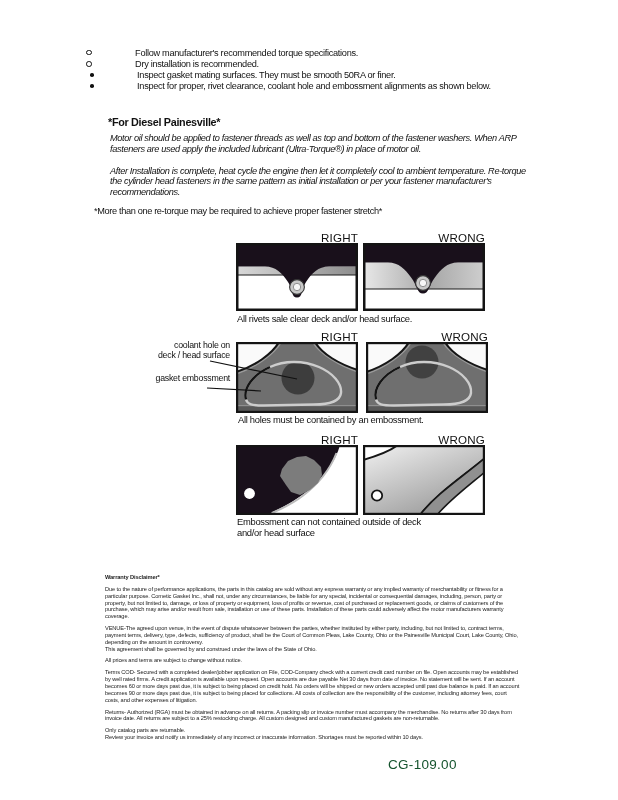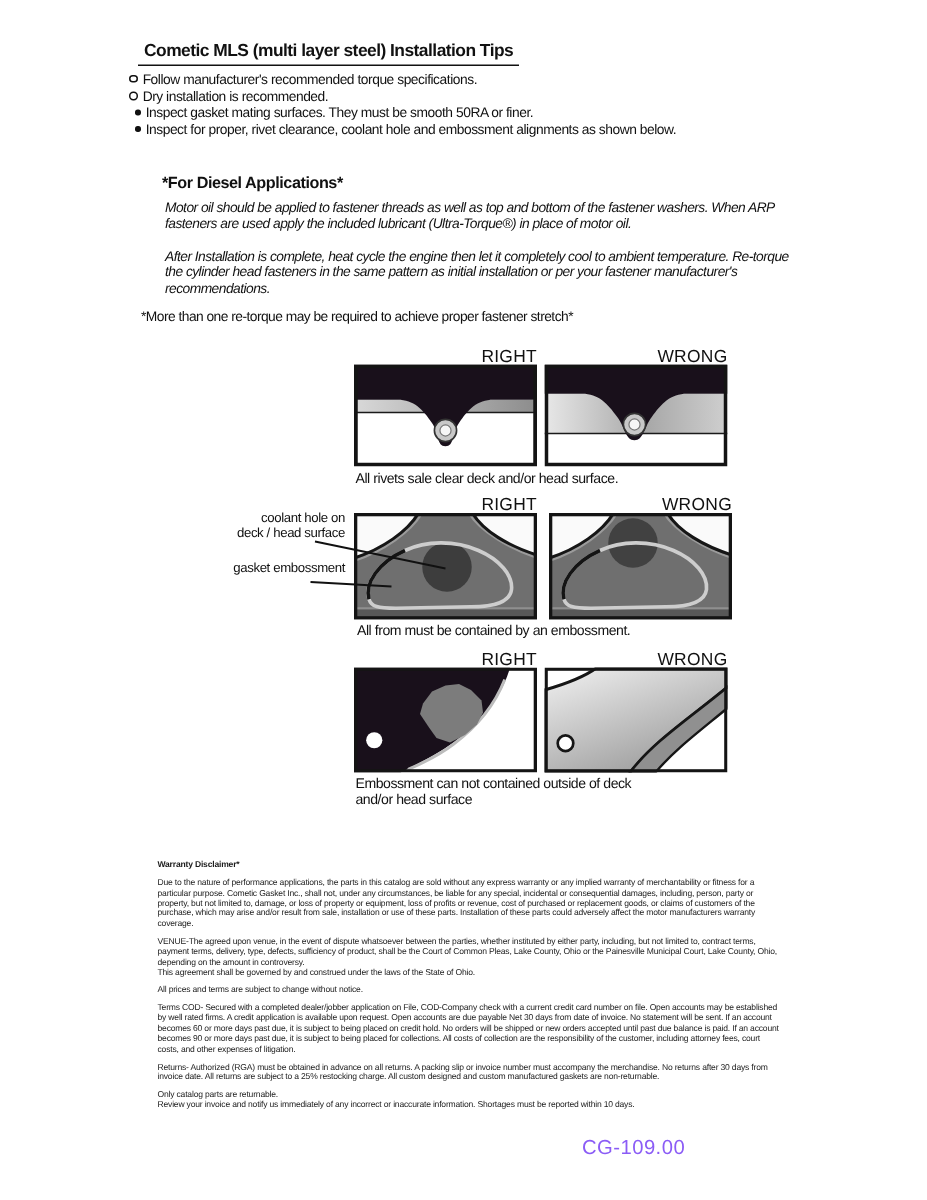--- a/index.html
+++ b/index.html
@@ -10,21 +10,21 @@
   .abs{position:absolute;}
 
   
   .title{
     left:92px;top:27px;font-size:11.6px;font-weight:bold;letter-spacing:-0.35px;
     border-bottom:1.6px solid #111;padding:0 4px 2.5px 4px;white-space:nowrap;margin:0;
   }
 
   
   .bullets{left:86px;top:47px;font-size:9.2px;letter-spacing:-0.3px;}
-  .bullet-row{display:flex;align-items:center;height:11.2px;white-space:nowrap;}
+  .bullet-row{display:flex;align-items:center;height:11.2px;white-space:nowrap;gap:40px;}
   .bullet-row.sub{margin-left:4px;}
   .dot-open{width:3.6px;height:3.6px;border:1px solid #111;border-radius:50%;margin-right:3.5px;flex:none;}
   .dot-filled{width:3.6px;height:3.6px;background:#111;border-radius:50%;margin-right:3.5px;flex:none;}
 
   
   .h2{left:108px;top:116px;font-size:10.8px;font-weight:bold;letter-spacing:-0.3px;margin:0;white-space:nowrap;}
   .para{left:110px;width:420px;font-size:9.2px;letter-spacing:-0.35px;line-height:10.6px;font-style:italic;}
   .note{left:94px;top:206px;font-size:9.2px;letter-spacing:-0.35px;white-space:nowrap;}
 
   
@@ -32,21 +32,21 @@
   .caption{font-size:9.4px;letter-spacing:-0.3px;white-space:nowrap;line-height:10.6px;}
   .caption.wrap{white-space:normal;width:210px;}
   .callout{width:120px;left:110px;text-align:right;font-size:8.8px;letter-spacing:-0.25px;line-height:10px;}
 
   
   .disc{left:105px;top:574px;width:416px;font-size:5.7px;letter-spacing:-0.12px;line-height:6.85px;color:#1c1c1c;}
   .disc p{margin:0 0 5px 0;}
   .disc p.head{font-weight:bold;}
   .disc p.tight{margin-bottom:0;}
 
-  .pagecode{left:388px;top:757px;font-size:13.5px;letter-spacing:0.3px;color:#8b5cf6;white-space:nowrap;}
+  .pagecode{left:388px;top:757px;font-size:13.5px;letter-spacing:0.3px;color:#14532d;white-space:nowrap;}
   svg{display:block;}
 </style>
 </head>
 <body>
 
 <div class="page">
 
   <svg width="0" height="0" aria-hidden="true">
     <defs>
       <linearGradient id="gradSteel" x1="0" y1="0" x2="1" y2="0">
@@ -58,42 +58,41 @@
           <stop offset="0.55" stop-color="#a7a7a7"></stop>
           <stop offset="1" stop-color="#cfcfcf"></stop>
       </linearGradient>
       <linearGradient id="gradDiag" x1="0" y1="0" x2="0.65" y2="1">
         <stop offset="0" stop-color="#f2f2f2"></stop>
           <stop offset="1" stop-color="#9c9c9c"></stop>
       </linearGradient>
     </defs>
   </svg>
 
-  <h1 class="abs title">Cometic MLS (multi layer steel) Installation Tips</h1>
 
   <div class="abs bullets">
     <div class="bullet-row">
       <span class="dot-open"></span>
       <span>Follow manufacturer's recommended torque specifications.</span>
     </div>
     <div class="bullet-row">
       <span class="dot-open"></span>
       <span>Dry installation is recommended.</span>
     </div>
     <div class="bullet-row sub">
       <span class="dot-filled"></span>
       <span>Inspect gasket mating surfaces.  They must be smooth 50RA or finer.</span>
     </div>
     <div class="bullet-row sub">
       <span class="dot-filled"></span>
       <span>Inspect for proper, rivet clearance, coolant hole and embossment alignments as shown below.</span>
     </div>
   </div>
 
-  <h2 class="abs h2">*For Diesel Applications*</h2>
+  <h2 class="abs h2">*For Diesel Painesville*</h2>
   <div class="abs para" style="top:133px">Motor oil should be applied to fastener threads as well as top and bottom of the fastener washers. When ARP fasteners are used apply the included lubricant (Ultra-Torque®) in place of motor oil.</div>
   <div class="abs note">*More than one re-torque may be required to achieve proper fastener stretch*</div>
   <div class="abs para" style="top:165.5px">After Installation is complete, heat cycle the engine then let it completely cool to ambient temperature. Re-torque the cylinder head fasteners in the same pattern as initial installation or per your fastener manufacturer's recommendations.</div>
 
   <div class="abs figlabel" style="left:236px;top:230.5px">RIGHT</div>
   <div class="abs figlabel" style="left:363px;top:230.5px">WRONG</div>
 
   <svg class="abs" style="left:236px;top:243px" width="122" height="68" viewBox="0 0 122 68">
     <rect width="122" height="68" fill="#ffffff"></rect>
     <rect x="0" y="23.5" width="122" height="8.5" fill="url(#gradSteel)"></rect>
@@ -157,21 +156,21 @@
     <path d="M10,57.5 C7,47 16,33 34,25 C48,18.5 67,18 83,25 C97,31 106,41.5 105,51 C104,59 94,62.5 78,62.5 L28,63.5 C16,63.5 11.5,62.5 10,57.5 Z" fill="none" stroke="#cdcdcd" stroke-width="2.4" stroke-linejoin="round"></path>
     <path d="M10,57.5 C7,47 16,33 34,25" stroke="#141414" stroke-width="2.4" fill="none"></path>
     <rect x="1.1" y="1.1" width="119.8" height="68.8" fill="none" stroke="#141414" stroke-width="2.2"></rect>
   </svg>
 
   <svg class="abs" style="left:203px;top:352px" width="100" height="45" viewBox="0 0 100 45">
     <line x1="7" y1="9" x2="94" y2="27" stroke="#111111" stroke-width="1.2"></line>
     <line x1="4" y1="36" x2="58" y2="39" stroke="#111111" stroke-width="1.2"></line>
   </svg>
 
-  <div class="abs caption" style="left:238px;top:415px">All from must be contained by an embossment.</div>
+  <div class="abs caption" style="left:238px;top:415px">All holes must be contained by an embossment.</div>
 
   <div class="abs figlabel" style="left:236px;top:432.5px">RIGHT</div>
   <div class="abs figlabel" style="left:363px;top:432.5px">WRONG</div>
 
   <svg class="abs" style="left:236px;top:445px" width="122" height="70" viewBox="0 0 122 70">
     <rect width="122" height="70" fill="#ffffff"></rect>
     <path d="M0,0 H104 C100,15 89,32 71,46.5 C57,57.5 43,64 31,70 H0 Z" fill="#19101b"></path>
     <path d="M100.5,8 C95,22 84,38 66.5,51 C55.5,59.5 45,64 36,68" stroke="#bcbcbc" stroke-width="2" fill="none"></path>
     <polygon points="46,24 52,16 61,12 70,11 78,15 85,22 86,30 82,38 74,45 64,50 55,47 50,40 44,31" fill="#7c7c7c"></polygon>
     <circle cx="13.5" cy="48.5" r="5.4" fill="#ffffff"></circle>

